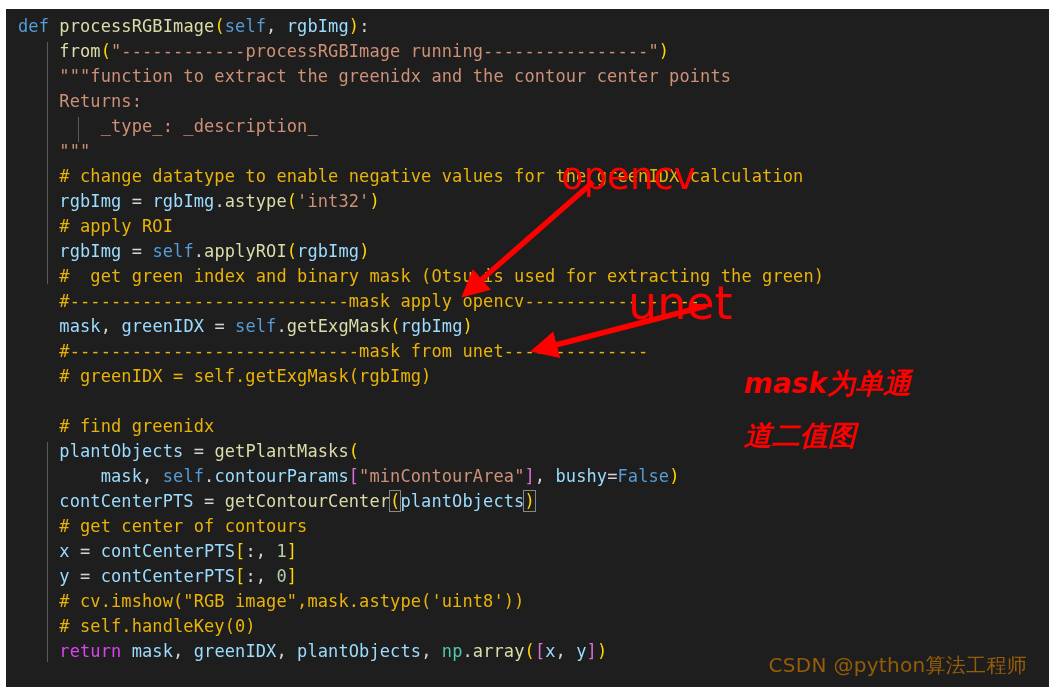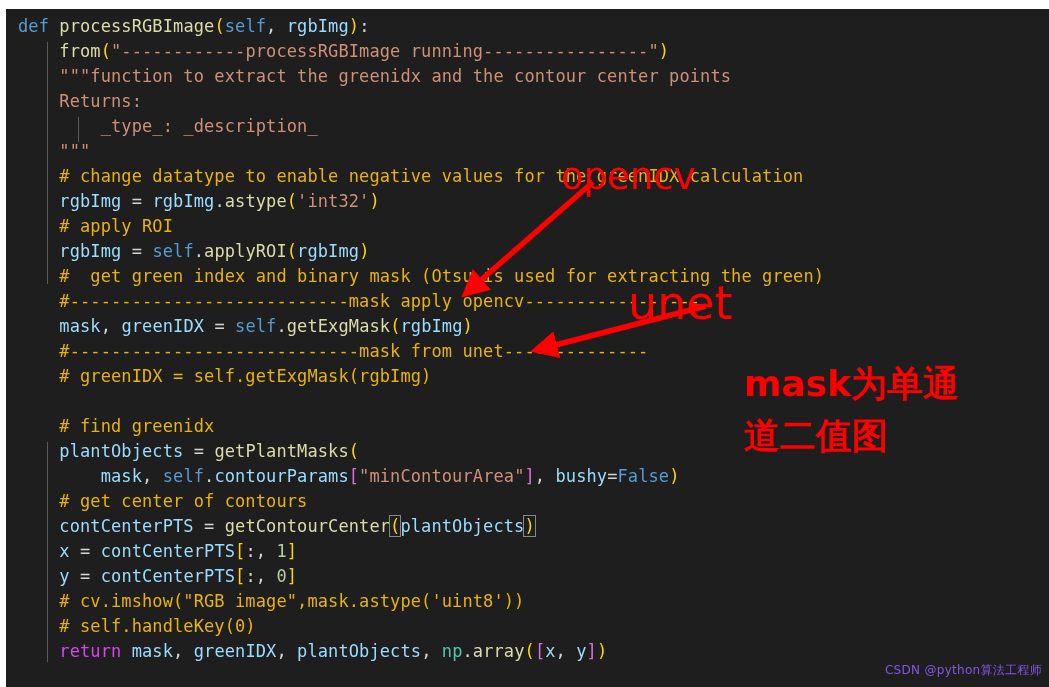--- a/index.html
+++ b/index.html
@@ -102,45 +102,46 @@
   }
   #annot-unet {
     left: 628px;
     top: 285px;
     font-size: 46px;
     line-height: 37px;
   }
   #annot-cn {
     left: 744px;
     top: 358px;
-    font-size: 36px;
+    font-size: 28px;
     line-height: 52px;
     font-family: "DejaVu Sans", "Liberation Sans", sans-serif;
     font-weight: 700;
+    font-style: italic;
   }
   #annot-cn .cn-line { display: block; }
 
   
   #arrow-layer {
     position: absolute;
     left: 0;
     top: 0;
     width: 1049px;
     height: 687px;
     pointer-events: none;
   }
 
   
   #watermark {
     position: absolute;
-    right: 7px;
+    right: 22px;
     bottom: 8px;
-    color: #8b5cf6;
+    color: #a16207;
     font-family: "DejaVu Sans", "Liberation Sans", sans-serif;
-    font-size: 12px;
+    font-size: 20px;
     letter-spacing: 0.3px;
     opacity: 0.92;
   }
 </style>
 </head>
 <body>
 
 <div id="screenshot">
 
   <div id="editor">
@@ -179,23 +180,23 @@
       <div class="code-line">    <span class="cmt"># greenIDX = self.getExgMask(rgbImg)</span></div>
 
       <div class="code-line"> </div>
 
       <div class="code-line">    <span class="cmt"># find greenidx</span></div>
 
       <div class="code-line">    <span class="var">plantObjects</span> <span class="op">=</span> <span class="fn">getPlantMasks</span><span class="p-y">(</span></div>
 
       <div class="code-line">        <span class="var">mask</span><span class="op">,</span> <span class="selfkw">self</span><span class="op">.</span><span class="var">contourParams</span><span class="p-m">[</span><span class="str">"minContourArea"</span><span class="p-m">]</span><span class="op">,</span> <span class="var">bushy</span><span class="op">=</span><span class="const">False</span><span class="p-y">)</span></div>
 
+      <div class="code-line">    <span class="var">contCenterPTS</span> <span class="op">=</span> <span class="fn">getContourCenter</span><span class="p-y bracket-match">(</span><span class="var">plantObjects</span><span class="p-y bracket-match">)</span></div>
+
       <div class="code-line">    <span class="cmt"># get center of contours</span></div>
-
-      <div class="code-line">    <span class="var">contCenterPTS</span> <span class="op">=</span> <span class="fn">getContourCenter</span><span class="p-y bracket-match">(</span><span class="var">plantObjects</span><span class="p-y bracket-match">)</span></div>
 
       <div class="code-line">    <span class="var">x</span> <span class="op">=</span> <span class="var">contCenterPTS</span><span class="p-y">[</span><span class="op">:,</span> <span class="num">1</span><span class="p-y">]</span></div>
 
       <div class="code-line">    <span class="var">y</span> <span class="op">=</span> <span class="var">contCenterPTS</span><span class="p-y">[</span><span class="op">:,</span> <span class="num">0</span><span class="p-y">]</span></div>
 
       <div class="code-line">    <span class="cmt"># cv.imshow("RGB image",mask.astype('uint8'))</span></div>
 
       <div class="code-line">    <span class="cmt"># self.handleKey(0)</span></div>
 
       <div class="code-line">    <span class="kw-ctl">return</span> <span class="var">mask</span><span class="op">,</span> <span class="var">greenIDX</span><span class="op">,</span> <span class="var">plantObjects</span><span class="op">,</span> <span class="mod">np</span><span class="op">.</span><span class="fn">array</span><span class="p-y">(</span><span class="p-m">[</span><span class="var">x</span><span class="op">,</span> <span class="var">y</span><span class="p-m">]</span><span class="p-y">)</span></div>

